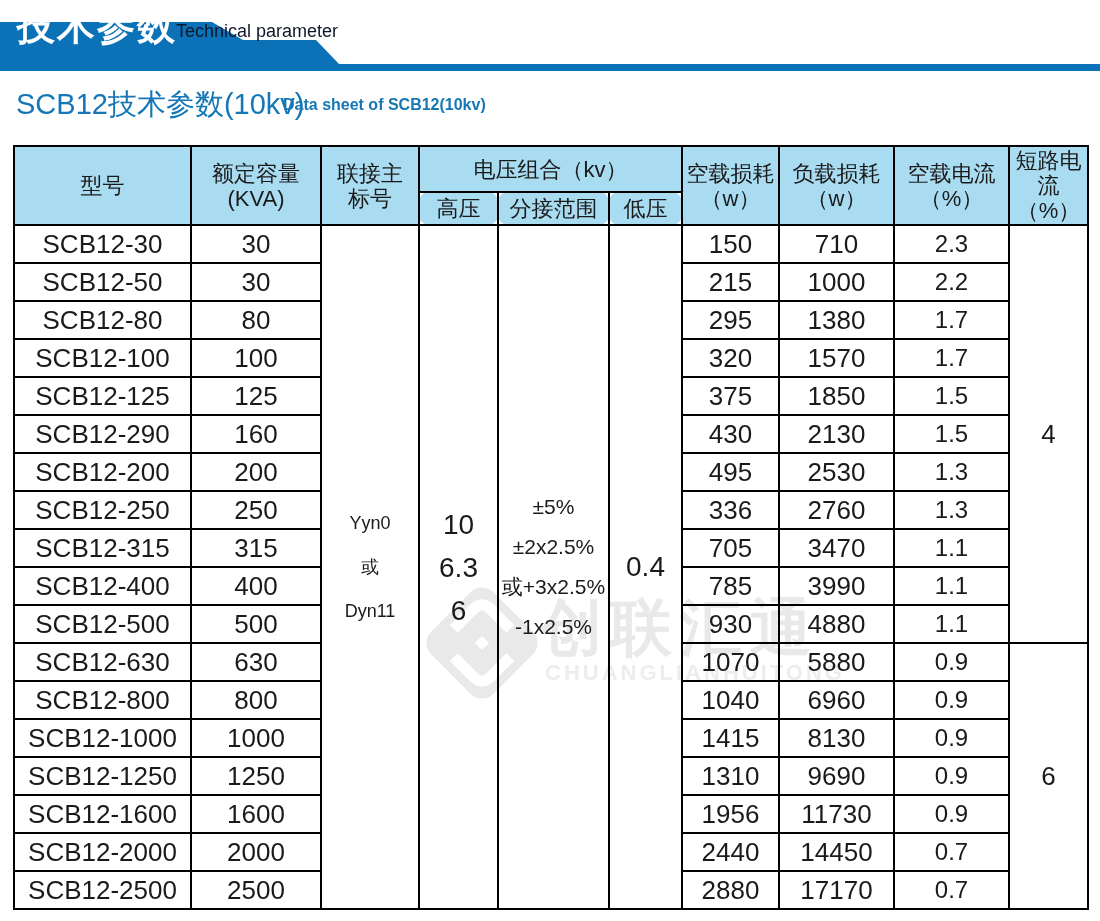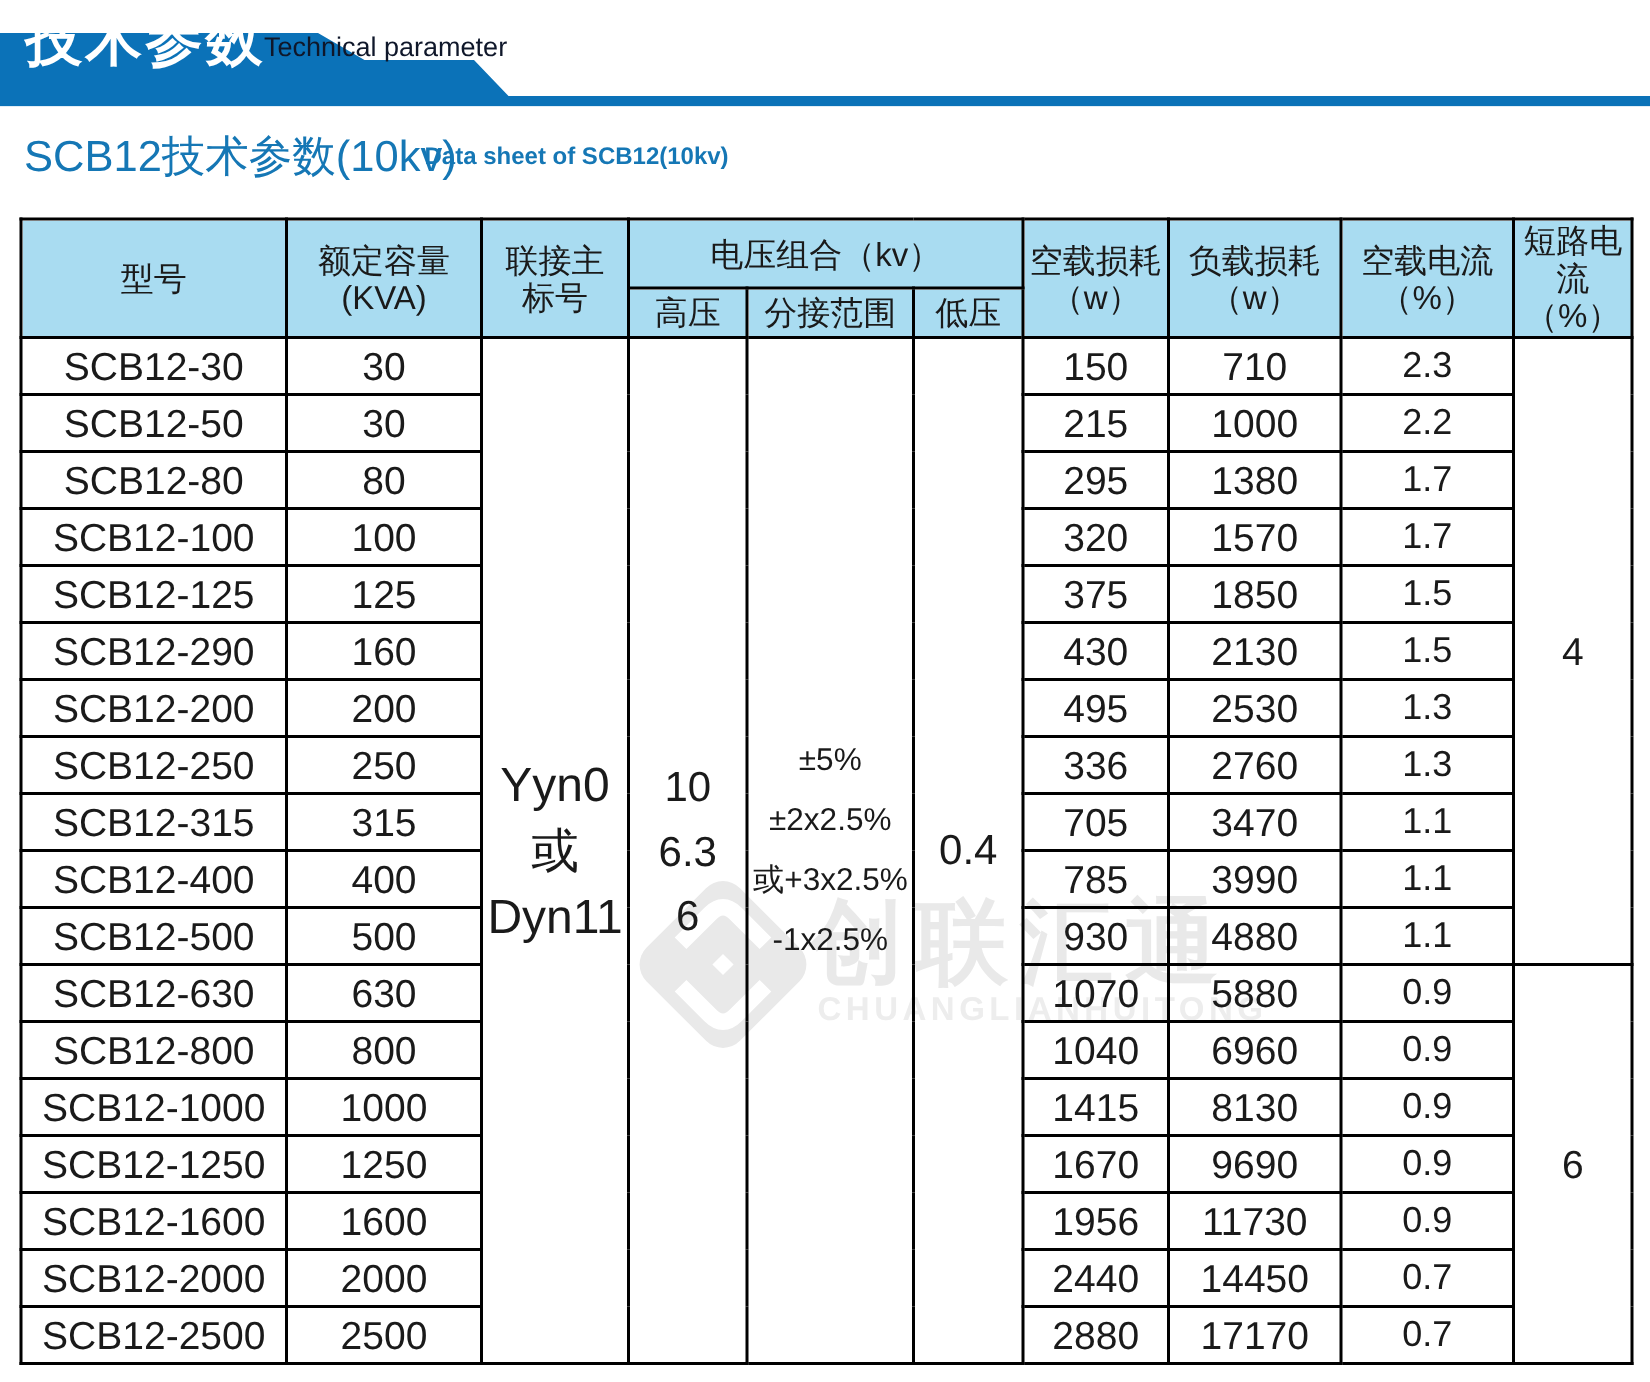--- a/index.html
+++ b/index.html
@@ -53,29 +53,29 @@
     position:absolute;left:13px;top:145px;z-index:1;
     border-collapse:collapse;table-layout:fixed;
   }
   table.spec th, table.spec td{
     border:2px solid #000;text-align:center;vertical-align:middle;
     padding:0;overflow:hidden;
   }
   table.spec thead th{
     background:var(--header-bg);font-weight:normal;font-size:22px;line-height:25px;
   }
-  th.subhead{font-size:20px;}
+  th.subhead{font-size:20px;border-radius:10px;}
   th.short-head{font-size:18px;line-height:22px;}
   tr.hrow1{height:46px;}
   tr.hrow2{height:33px;}
   tbody tr{height:38px;}
   td.c-model{font-size:26px;}
   td.c-num{font-size:26px;}
   td.c-cur{font-size:24px;}
-  td.c-conn{font-size:32px;padding-bottom:85px;}
+  td.c-conn{font-size:18px;padding-bottom:85px;}
   td.c-conn .line{line-height:44px;}
   td.c-hv{font-size:28px;padding-bottom:85px;}
   td.c-hv .line{line-height:43px;}
   td.c-tap{font-size:21px;padding-bottom:85px;}
   td.c-tap .line{line-height:40px;}
   td.c-lv{font-size:28px;padding-bottom:85px;}
   td.c-short{font-size:26px;}
 </style>
 </head>
 <body>
@@ -263,21 +263,21 @@
       <tr>
         <td class="c-model">SCB12-1000</td>
         <td class="c-num">1000</td>
         <td class="c-num">1415</td>
         <td class="c-num">8130</td>
         <td class="c-cur">0.9</td>
       </tr>
       <tr>
         <td class="c-model">SCB12-1250</td>
         <td class="c-num">1250</td>
-        <td class="c-num">1670</td>
+        <td class="c-num">1310</td>
         <td class="c-num">9690</td>
         <td class="c-cur">0.9</td>
       </tr>
       <tr>
         <td class="c-model">SCB12-1600</td>
         <td class="c-num">1600</td>
         <td class="c-num">1956</td>
         <td class="c-num">11730</td>
         <td class="c-cur">0.9</td>
       </tr>

